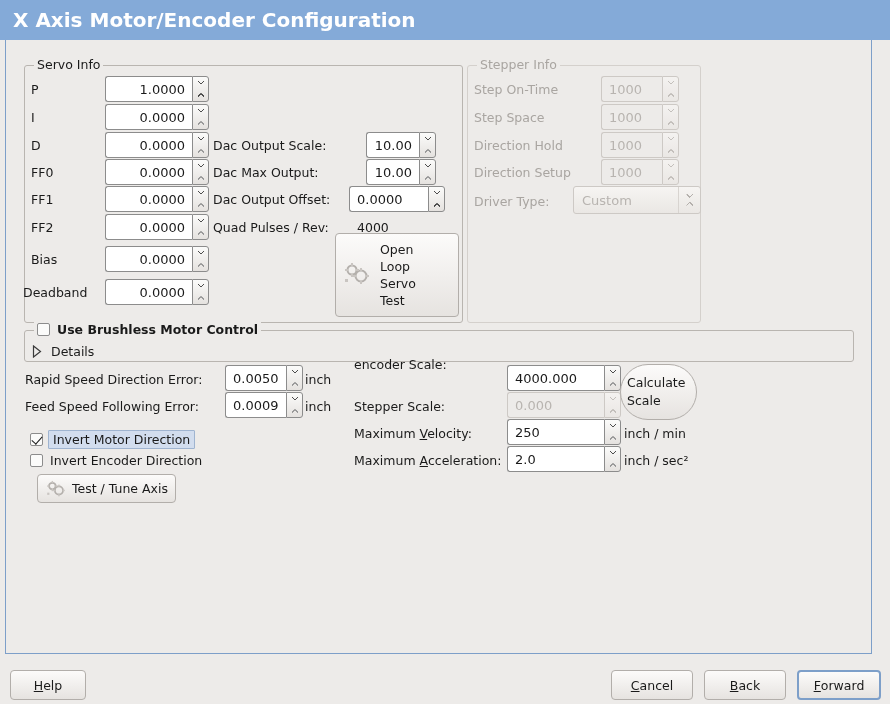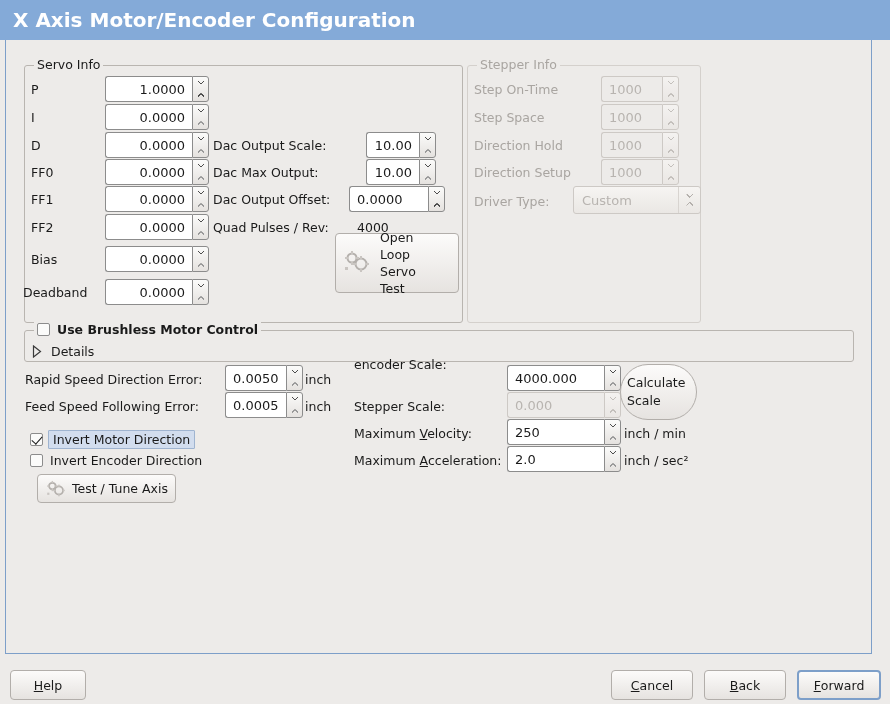--- a/index.html
+++ b/index.html
@@ -315,21 +315,21 @@
       </div>
   </div>
   <div class="spin darkdn" style="left:343px; top:146px; width:96px;">
     <div class="entry">0.0000</div>
     <div class="btns">
         <div class="up"></div>
         <div class="dn"></div>
       </div>
   </div>
 
-  <div class="btn" style="left:329px; top:193px; width:124px; height:60px; justify-content:flex-start; padding-left:6px;">
+  <div class="btn" style="left:329px; top:193px; width:124px; height:84px; justify-content:flex-start; padding-left:6px;">
     <span class="gears" style="margin-right:8px;">
       <svg width="30" height="26" viewBox="0 0 30 26">
         <g fill="none" stroke="#b4b0ac" stroke-width="2">
           <circle cx="10" cy="9" r="4.5"></circle>
           <circle cx="19" cy="15" r="5.5"></circle>
         </g>
         <g fill="#c9c5c1">
           <rect x="9" y="2" width="2" height="3"></rect>
             <rect x="9" y="13" width="2" height="3"></rect>
           <rect x="3" y="8" width="3" height="2"></rect>
@@ -416,21 +416,21 @@
     <div class="entry">0.0050</div>
     <div class="btns">
         <div class="up"></div>
         <div class="dn"></div>
       </div>
   </div>
   <div class="lbl" style="left:299px; top:332px;">inch</div>
 
   <div class="lbl" style="left:19px; top:359px;">Feed Speed Following Error:</div>
   <div class="spin" style="left:219px; top:352px; width:78px;">
-    <div class="entry">0.0005</div>
+    <div class="entry">0.0009</div>
     <div class="btns">
         <div class="up"></div>
         <div class="dn"></div>
       </div>
   </div>
   <div class="lbl" style="left:299px; top:359px;">inch</div>
 
   <div class="chk" style="left:24px; top:413px;">
     <span class="box"></span>
     <span class="txt">Invert Encoder Direction</span>

